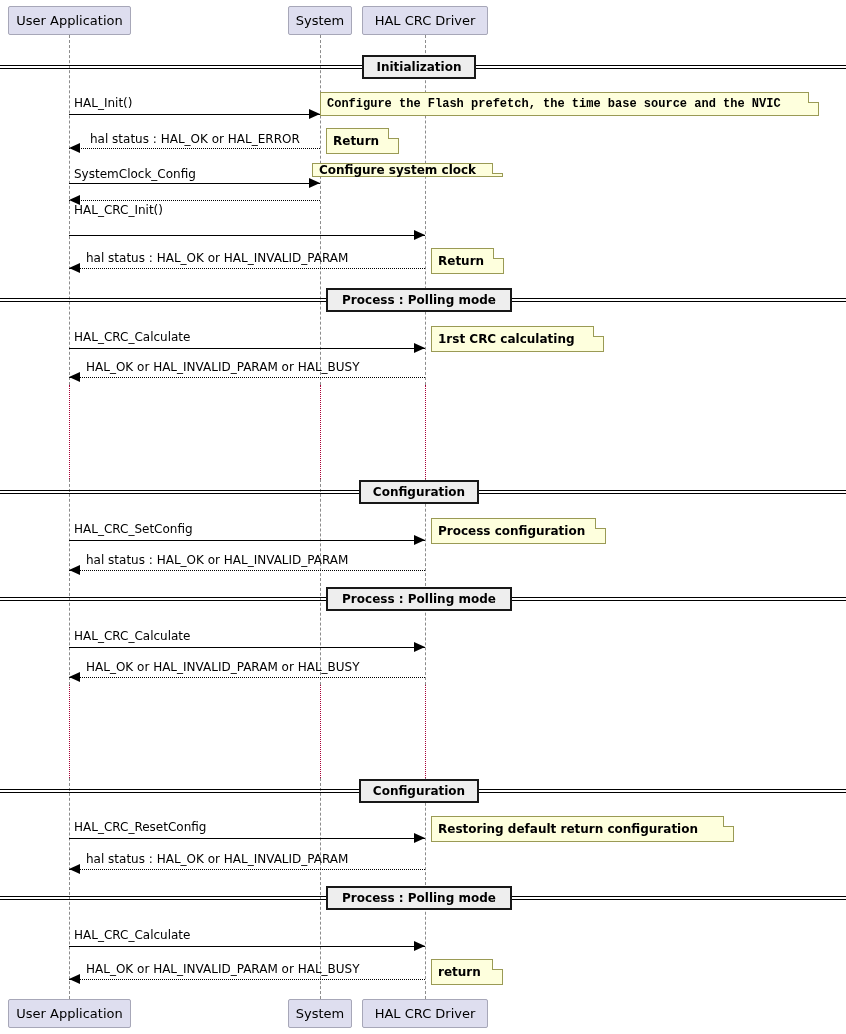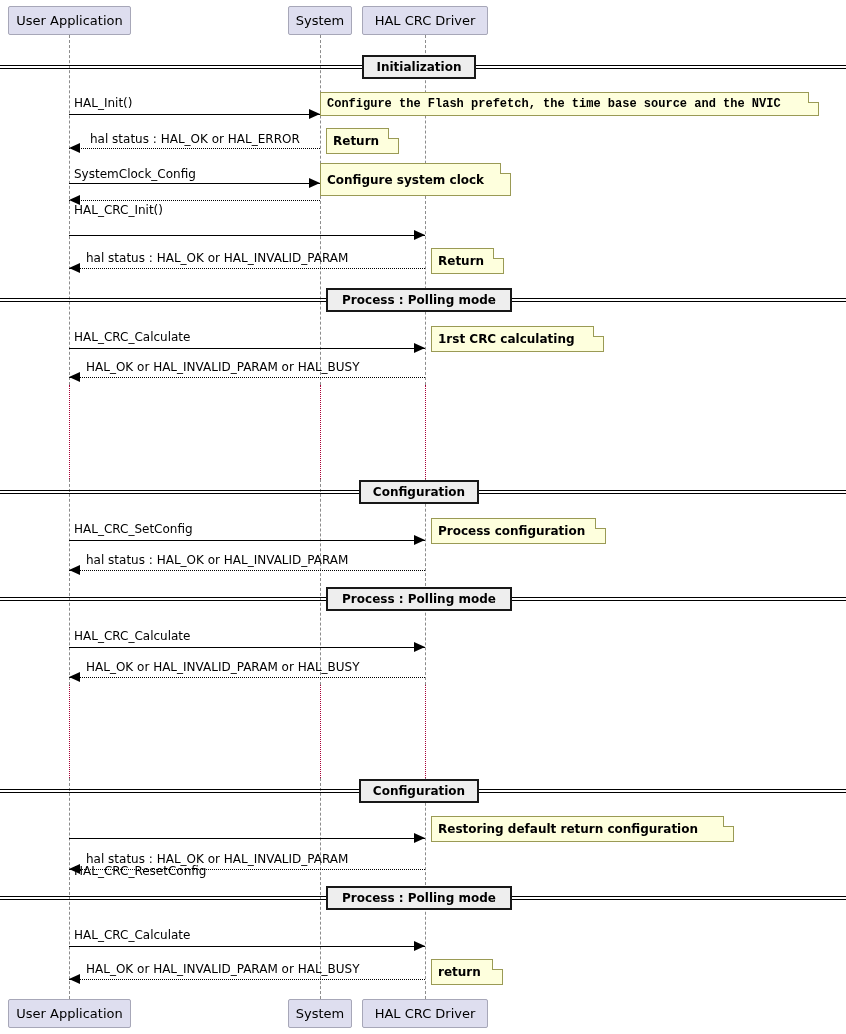--- a/index.html
+++ b/index.html
@@ -197,39 +197,39 @@
     <div class="arrowhead left" style="left: 69px; top: 565px;"></div>
     <div class="msg-label" style="left: 86px; top: 554px;">hal status : HAL_OK or HAL_INVALID_PARAM</div>
     <div class="msg-line" style="left: 69px; top: 647px; width: 356px;"></div>
     <div class="arrowhead right" style="left: 414px; top: 642px;"></div>
     <div class="msg-label" style="left: 74px; top: 630px;">HAL_CRC_Calculate</div>
     <div class="msg-line dotted" style="left: 69px; top: 677px; width: 356px;"></div>
     <div class="arrowhead left" style="left: 69px; top: 672px;"></div>
     <div class="msg-label" style="left: 86px; top: 661px;">HAL_OK or HAL_INVALID_PARAM or HAL_BUSY</div>
     <div class="msg-line" style="left: 69px; top: 838px; width: 356px;"></div>
     <div class="arrowhead right" style="left: 414px; top: 833px;"></div>
-    <div class="msg-label" style="left: 74px; top: 821px; margin-top: 44px;">HAL_CRC_ResetConfig</div>
+    <div class="msg-label" style="left: 74px; top: 821px;">HAL_CRC_ResetConfig</div>
     <div class="msg-line dotted" style="left: 69px; top: 869px; width: 356px;"></div>
     <div class="arrowhead left" style="left: 69px; top: 864px;"></div>
     <div class="msg-label" style="left: 86px; top: 853px;">hal status : HAL_OK or HAL_INVALID_PARAM</div>
     <div class="msg-line" style="left: 69px; top: 946px; width: 356px;"></div>
     <div class="arrowhead right" style="left: 414px; top: 941px;"></div>
     <div class="msg-label" style="left: 74px; top: 929px;">HAL_CRC_Calculate</div>
     <div class="msg-line dotted" style="left: 69px; top: 979px; width: 356px;"></div>
     <div class="arrowhead left" style="left: 69px; top: 974px;"></div>
     <div class="msg-label" style="left: 86px; top: 963px;">HAL_OK or HAL_INVALID_PARAM or HAL_BUSY</div>
     <div class="note" style="left: 320px; top: 92px; width: 499px; height: 24px; font-family: Liberation Mono, monospace;">
       <span>Configure the Flash prefetch, the time base source and the NVIC</span>
       <div class="fold"></div>
     </div>
     <div class="note" style="left: 326px; top: 128px; width: 73px; height: 26px;">
       <span>Return</span>
       <div class="fold"></div>
     </div>
-    <div class="note" style="left: 320px; top: 163px; width: 191px; height: 33px;">
+    <div class="note" style="left: 312px; top: 163px; width: 191px; height: 14px;">
       <span>Configure system clock</span>
       <div class="fold"></div>
     </div>
     <div class="note" style="left: 431px; top: 248px; width: 73px; height: 26px;">
       <span>Return</span>
       <div class="fold"></div>
     </div>
     <div class="note" style="left: 431px; top: 326px; width: 173px; height: 26px;">
       <span>1rst CRC calculating</span>
       <div class="fold"></div>

